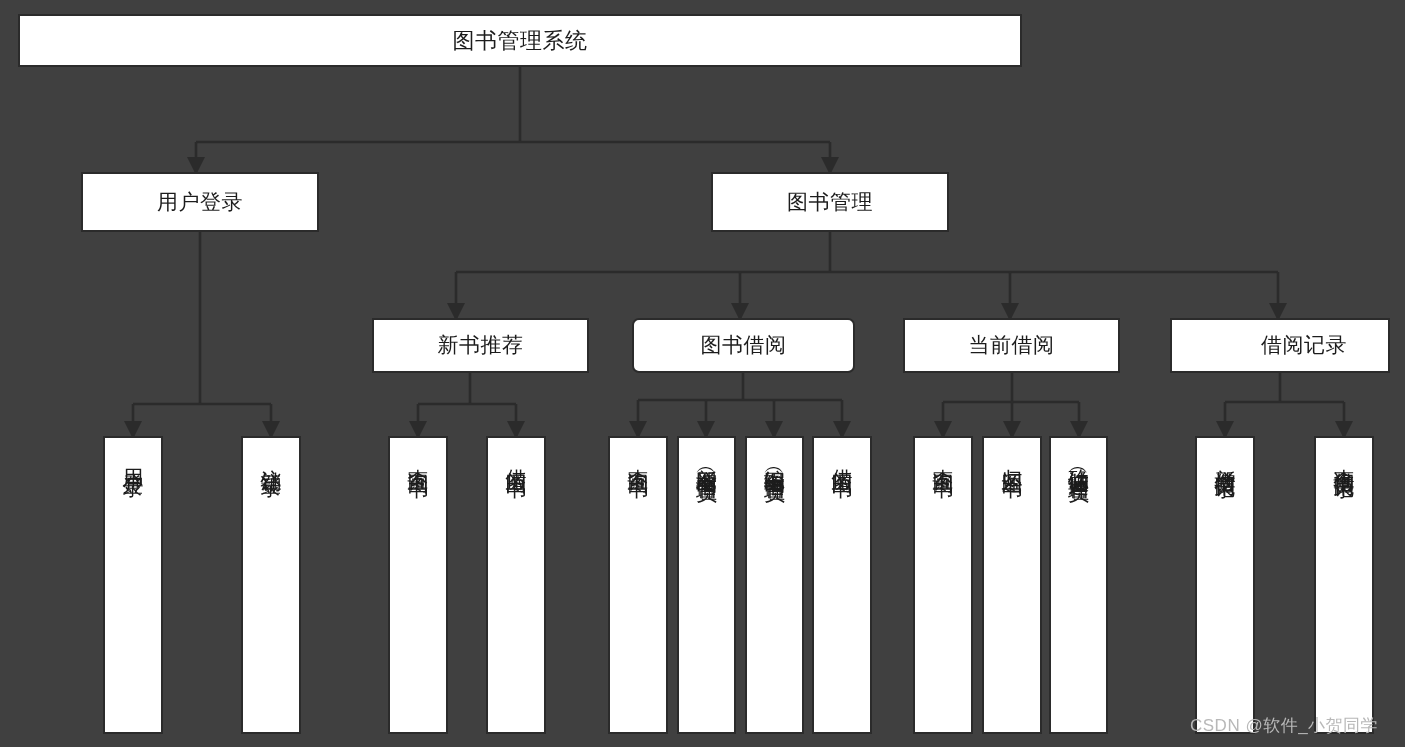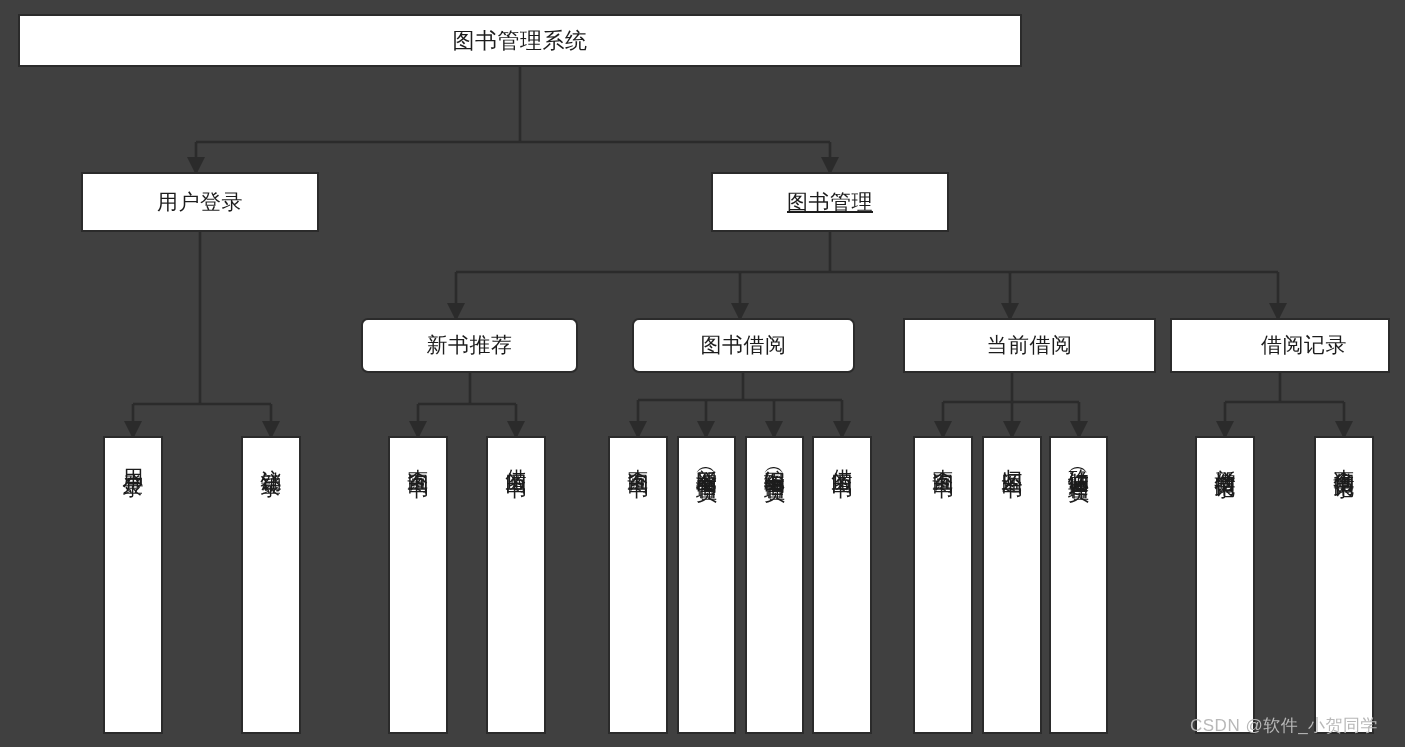--- a/index.html
+++ b/index.html
@@ -129,31 +129,31 @@
     </g>
   </svg>
 
   <div class="node horiz" id="node-root" style="left:18px; top:14px; width:1004px; height:53px;">
     <span class="label">图书管理系统</span>
   </div>
 
   <div class="node horiz" style="left:81px; top:172px; width:238px; height:60px;">
     <span class="label">用户登录</span>
   </div>
-  <div class="node horiz" style="left:711px; top:172px; width:238px; height:60px;text-decoration:underline;">
+  <div class="node horiz" style="left:711px; top:172px; width:238px; height:60px;">
     <span class="label">图书管理</span>
   </div>
 
-  <div class="node horiz" style="left:361px; top:318px; width:217px; height:55px;border-radius:7px;">
+  <div class="node horiz" style="left:372px; top:318px; width:217px; height:55px;">
     <span class="label">新书推荐</span>
   </div>
   <div class="node horiz" style="left:632px; top:318px; width:223px; height:55px;border-radius:7px;">
     <span class="label">图书借阅</span>
   </div>
-  <div class="node horiz" style="left:903px; top:318px; width:253px; height:55px;">
+  <div class="node horiz" style="left:903px; top:318px; width:217px; height:55px;">
     <span class="label">当前借阅</span>
   </div>
   <div class="node horiz" style="left:1170px; top:318px; width:220px; height:55px;padding-left:48px;">
     <span class="label">借阅记录</span>
   </div>
 
   <div class="node vert" style="left:103px; top:436px; width:60px; height:298px;">
     <span class="label">用户登录</span>
   </div>
   <div class="node vert" style="left:241px; top:436px; width:60px; height:298px;">

